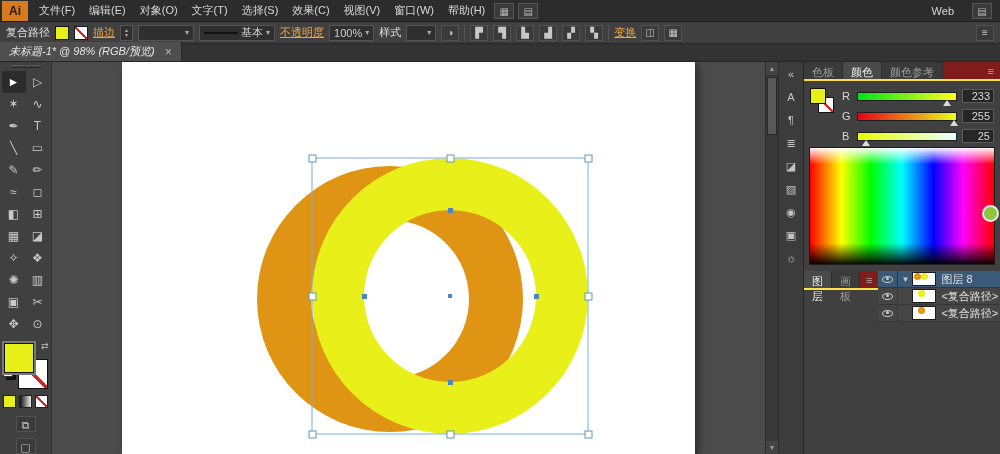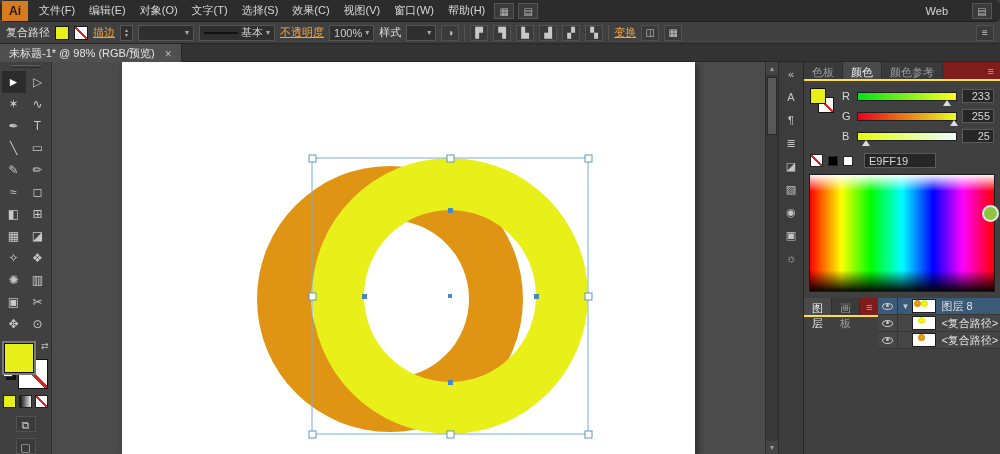--- a/index.html
+++ b/index.html
@@ -2,27 +2,27 @@
 <html><head>
 <meta charset="utf-8">
 <style>
   * { margin:0; padding:0; box-sizing:border-box; }
   html,body { width:1000px; height:454px; overflow:hidden; }
   body { font-family:"Liberation Sans","DejaVu Sans",sans-serif; font-size:11px; color:#cfcfcf;
          background:#3f3f3f; position:relative; -webkit-user-select:none; }
 
   
   .menubar { height:22px; background:#2c2c2c; border-bottom:1px solid #1e1e1e;
-             display:flex; align-items:center; padding-left:2px;border-radius:6px; }
+             display:flex; align-items:center; padding-left:2px; }
   .ai-logo { width:26px; height:20px; background:#d77b1f; color:#2a1600; font-weight:bold;
              font-size:12px; text-align:center; line-height:20px; margin-right:4px; }
   .menu-item { padding:0 7px; color:#d8d8d8; cursor:default; }
   .mb-icon { width:20px; height:16px; background:#3a3a3a; border:1px solid #555;
              color:#b8b8b8; font-size:10px; text-align:center; line-height:15px; margin:0 2px; }
-  .mb-right { margin-left:auto; display:flex; align-items:center; gap:16px; padding-right:6px; }
+  .mb-right { margin-left:auto; display:flex; align-items:center; gap:10px; padding-right:6px; }
   .workspace { color:#d8d8d8; padding:2px 6px; }
 
   
   .control-bar { height:22px; background:#404040; border-bottom:1px solid #262626;
                  display:flex; align-items:center; gap:5px; padding:0 6px; white-space:nowrap; }
   .cb-label { color:#e0e0e0; }
   .cb-link { color:#eda33c; text-decoration:underline; cursor:pointer; }
   .cb-swatch { width:14px; height:14px; border:1px solid #191919; display:inline-block; }
   .cb-swatch.fill { background:#e9f019; }
   .cb-swatch.strokeNone { background:
@@ -31,21 +31,21 @@
            align-items:center; gap:3px; padding:0 4px; color:#cfcfcf; }
   .cb-dd .arr { font-size:8px; color:#aaa; }
   .cb-stepper { display:inline-flex; flex-direction:column; font-size:6px; line-height:5px; color:#aaa; }
   .cb-sep { width:1px; height:16px; background:#2a2a2a; border-right:1px solid #555; }
   .cb-icon { width:18px; height:16px; background:#3a3a3a; border:1px solid #525252; color:#c8c8c8;
              font-size:10px; text-align:center; line-height:14px; }
   .line-sample { display:inline-block; width:34px; height:2px; background:#111; }
 
   
   .tab-bar { height:18px; background:#333333; border-bottom:1px solid #262626;
-             display:flex; align-items:flex-start; }
+             display:flex; align-items:flex-end;font-style:italic; }
   .doc-tab { background:#4f4f4f; color:#e4e4e4; padding:2px 9px; display:flex; gap:10px;
              align-items:center; border-right:1px solid #262626; font-size:11px; }
   .doc-tab .close { color:#bbb; cursor:pointer; font-size:12px; }
 
   
   .main { position:absolute; top:62px; left:0; right:0; bottom:0; display:flex; }
 
   
   .toolbar { width:52px; background:#404040; border-right:1px solid #303030;
              display:flex; flex-direction:column; align-items:center; padding-top:3px; }
@@ -353,26 +353,20 @@
             <div class="ch-value">255</div>
           </div>
           <div class="slider-row">
             <span class="ch-label">B</span>
             <div class="track b">
               <span class="slider-handle pos-b"></span>
             </div>
             <div class="ch-value">25</div>
           </div>
         </div>
-      </div>
-      <div class="hex-row">
-        <span class="none-swatch"></span>
-        <span class="bw black"></span>
-        <span class="bw white"></span>
-        <div class="hex-field">E9FF19</div>
       </div>
       <div class="spectrum"></div>
     </div>
 
     <div class="badge"></div>
 
     <div style="display:flex;flex:1;">
       <div class="panel-tabs">
         <span class="panel-tab active">图层</span>
         <span class="panel-tab">画板</span>

